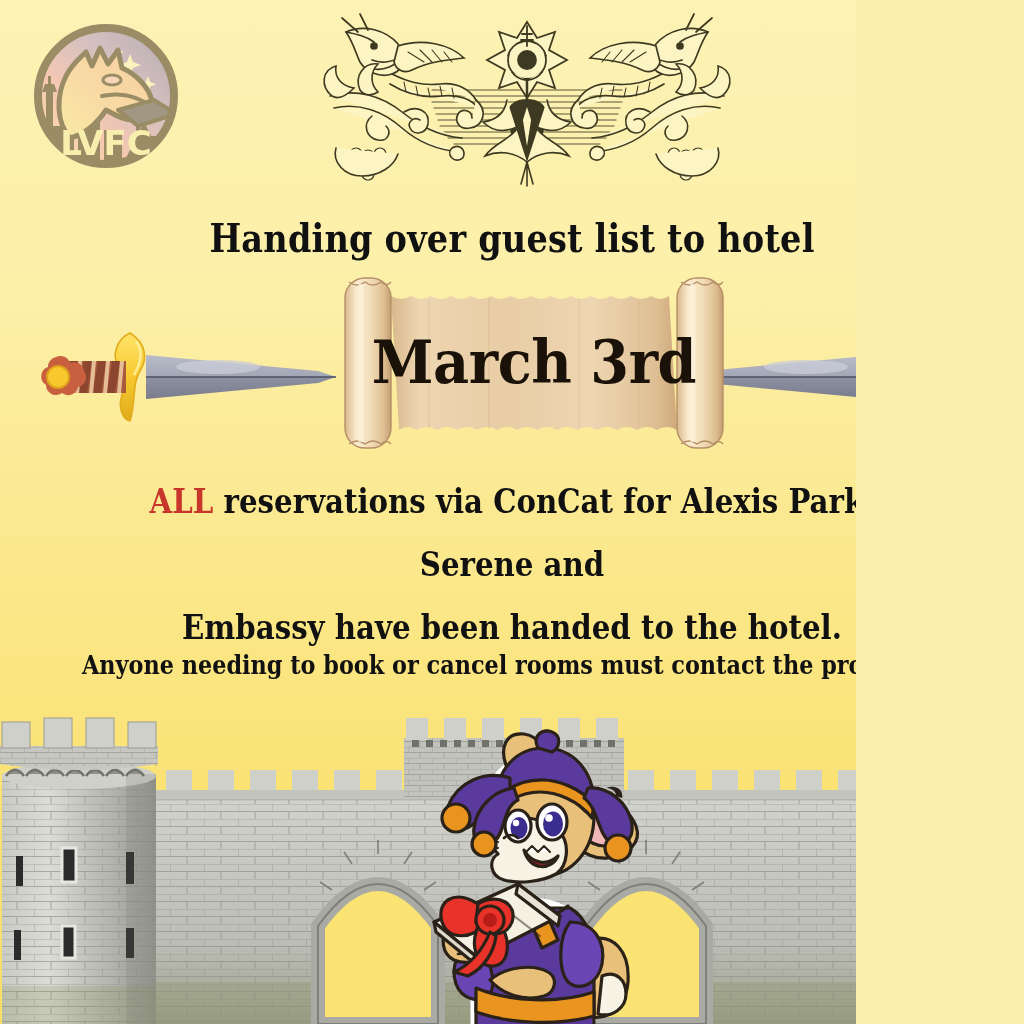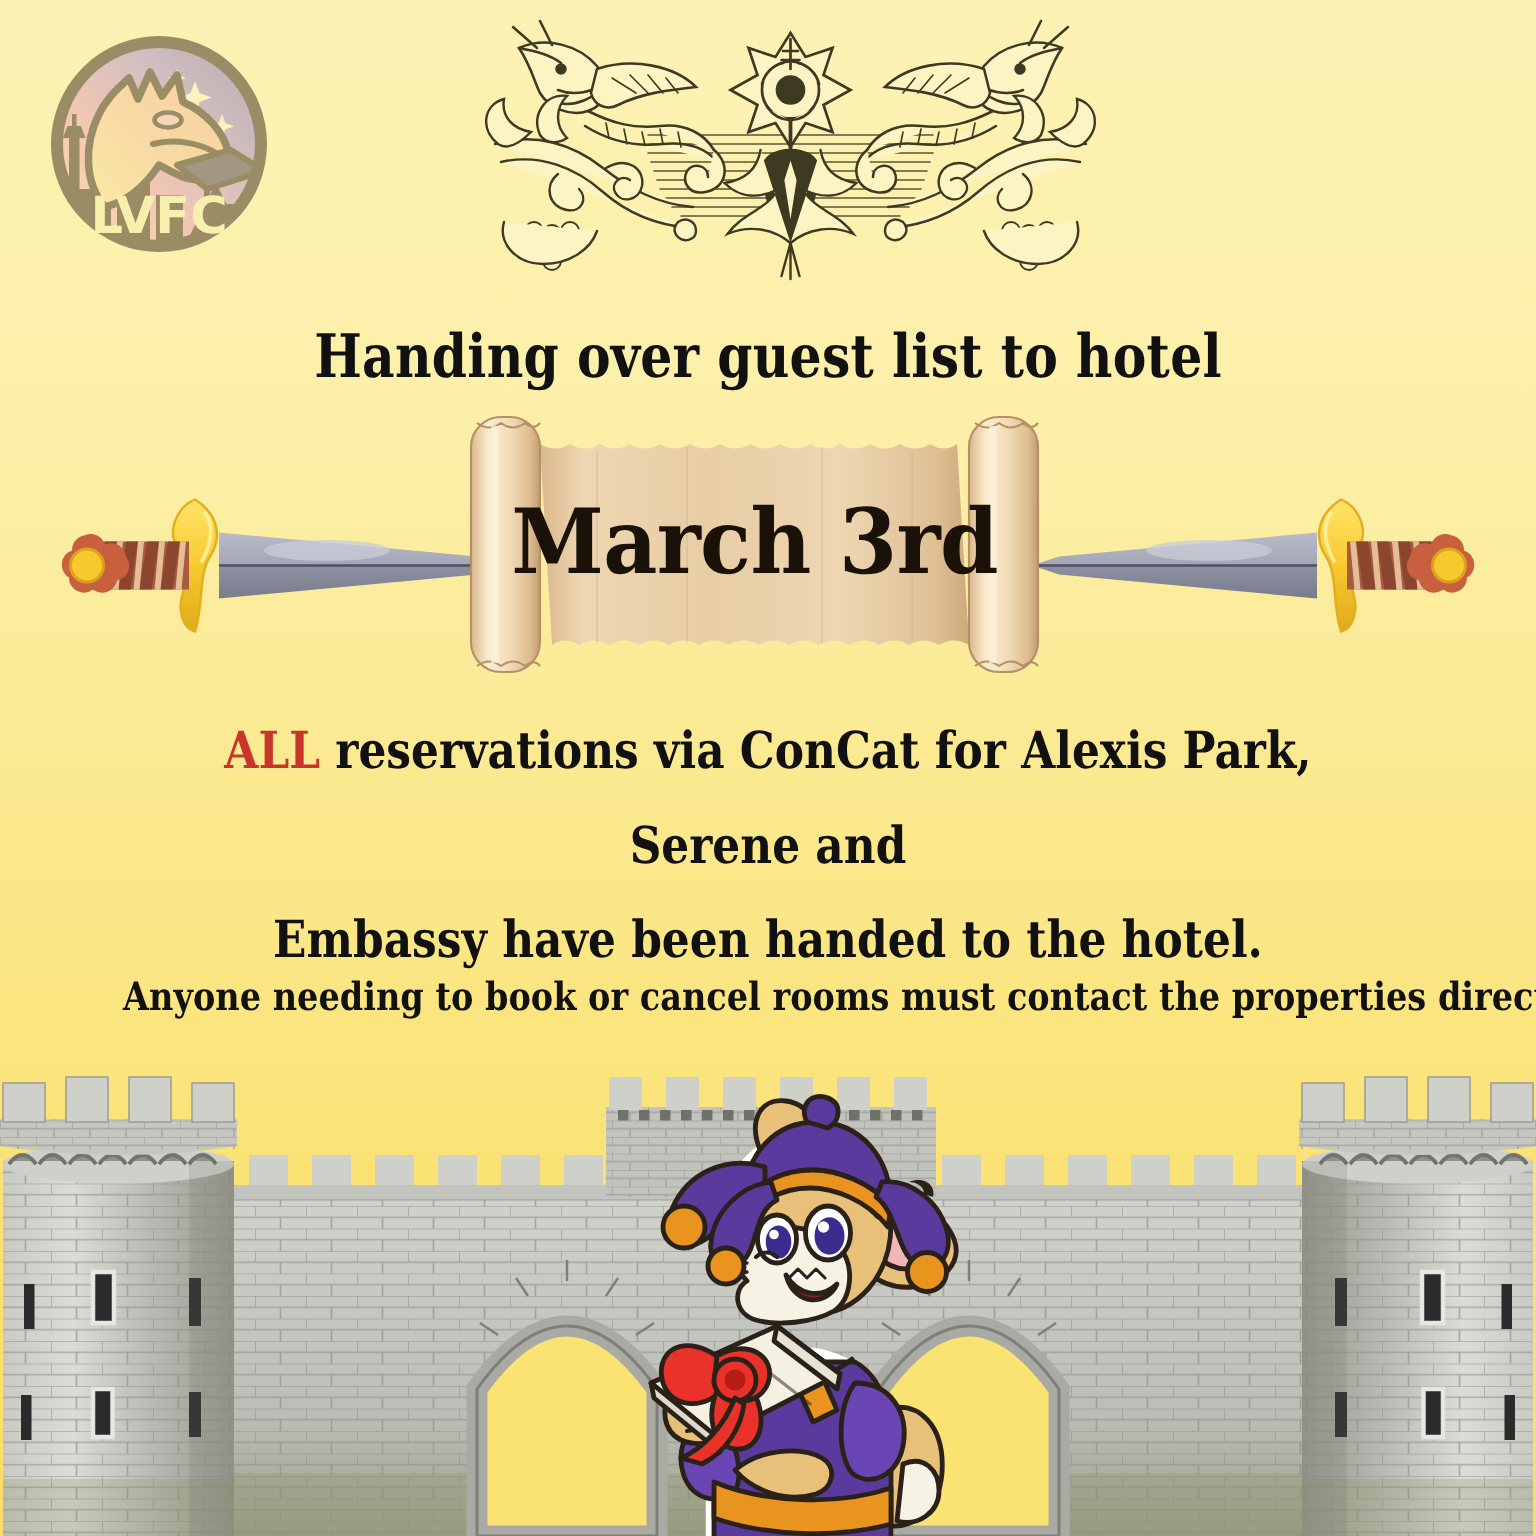--- a/index.html
+++ b/index.html
@@ -4,21 +4,21 @@
 <style>
   * { margin:0; padding:0; box-sizing:border-box; }
   html,body { width:1024px; height:1024px; }
   body {
     font-family: "Liberation Serif", serif;
     background:#fbf0ae;
     overflow:hidden;
   }
   #poster{
     position:relative;
-    width:1024px; height:1024px;
+    width:856px; height:1024px;
     background:linear-gradient(180deg,#fcf2b4 0%,#fcefa8 28%,#fbe88c 55%,#fae273 78%,#f9dd66 100%);
     overflow:hidden;
   }
 
   
   .logo{
     position:absolute; left:26px; top:18px; width:160px; height:162px;
     opacity:.50;
   }
 
@@ -41,21 +41,21 @@
     white-space:nowrap;
   }
 
   
   .sword{ position:absolute; top:325px; width:330px; height:105px; }
   .sword-left{ left:18px; }
   .sword-right{ left:676px; transform:scaleX(-1); }
 
   
   .scroll{
-    position:absolute; left:308px; top:272px; width:390px; height:182px;
+    position:absolute; left:339px; top:272px; width:390px; height:182px;
   }
   .scroll-text{
     position:absolute; left:0; top:0; width:390px; height:182px;
     display:flex; align-items:center; justify-content:center;
     font-family:"DejaVu Serif", serif;
     font-weight:700;
     font-size:60px;
     color:#1a1208;
     transform:scaleX(.93);
     letter-spacing:-.5px;

